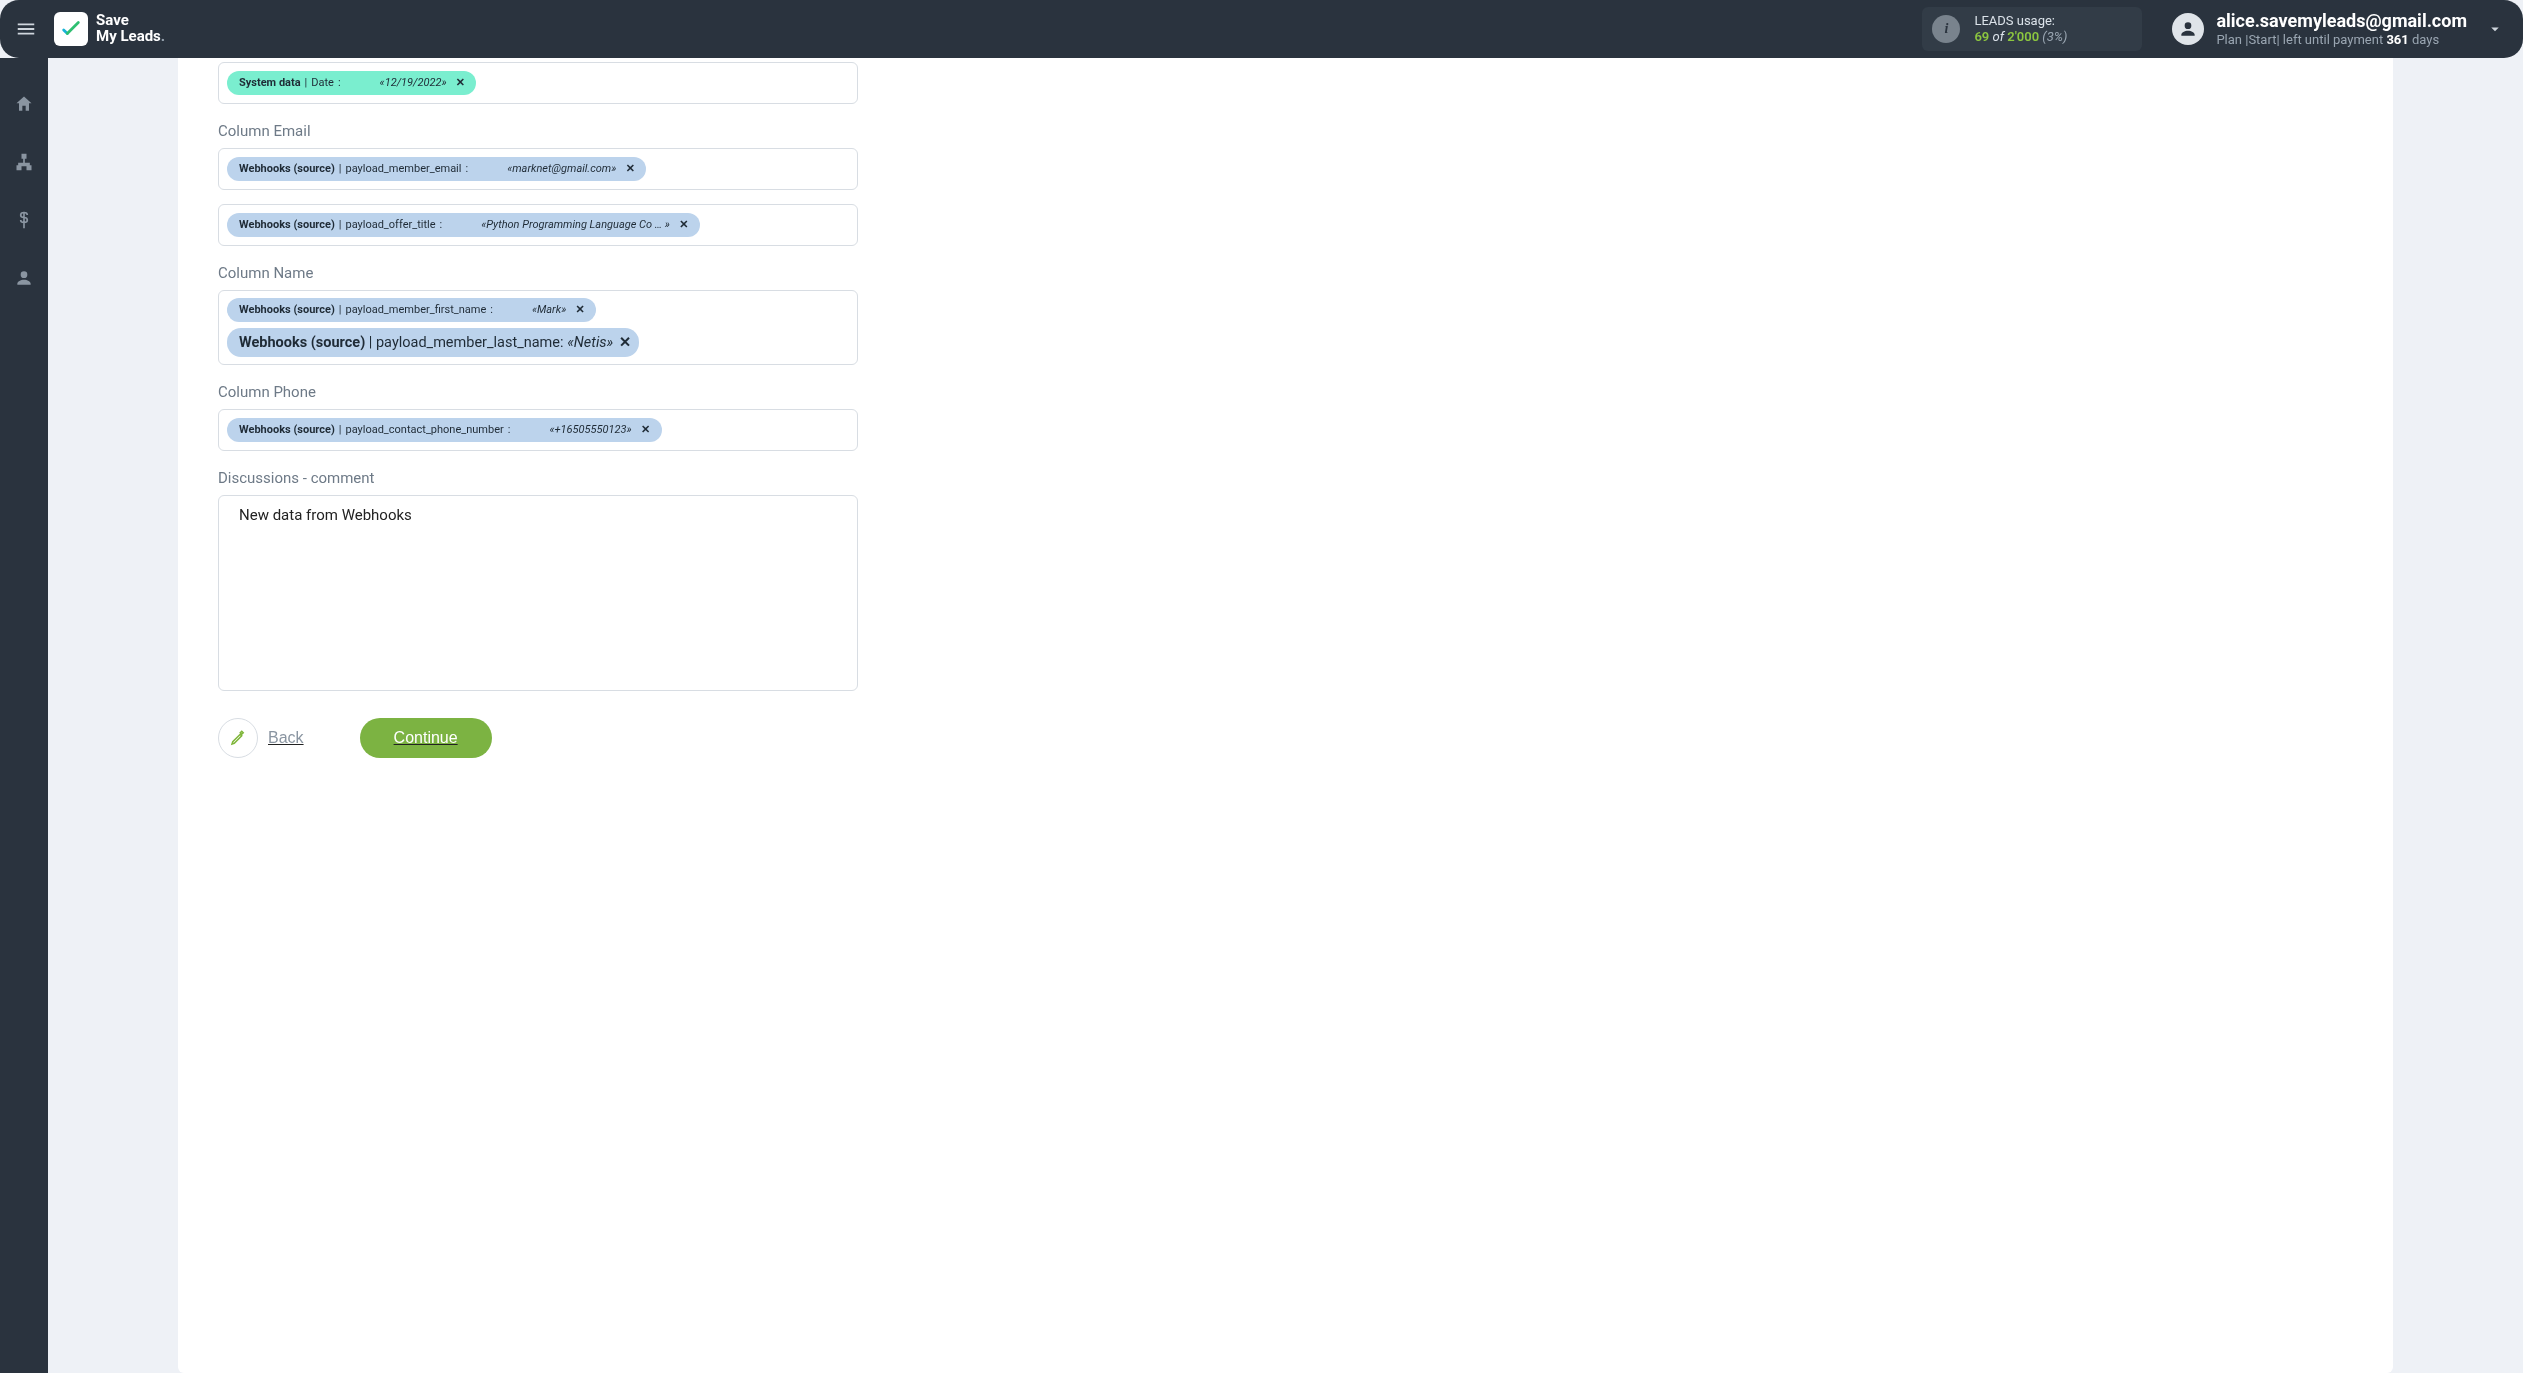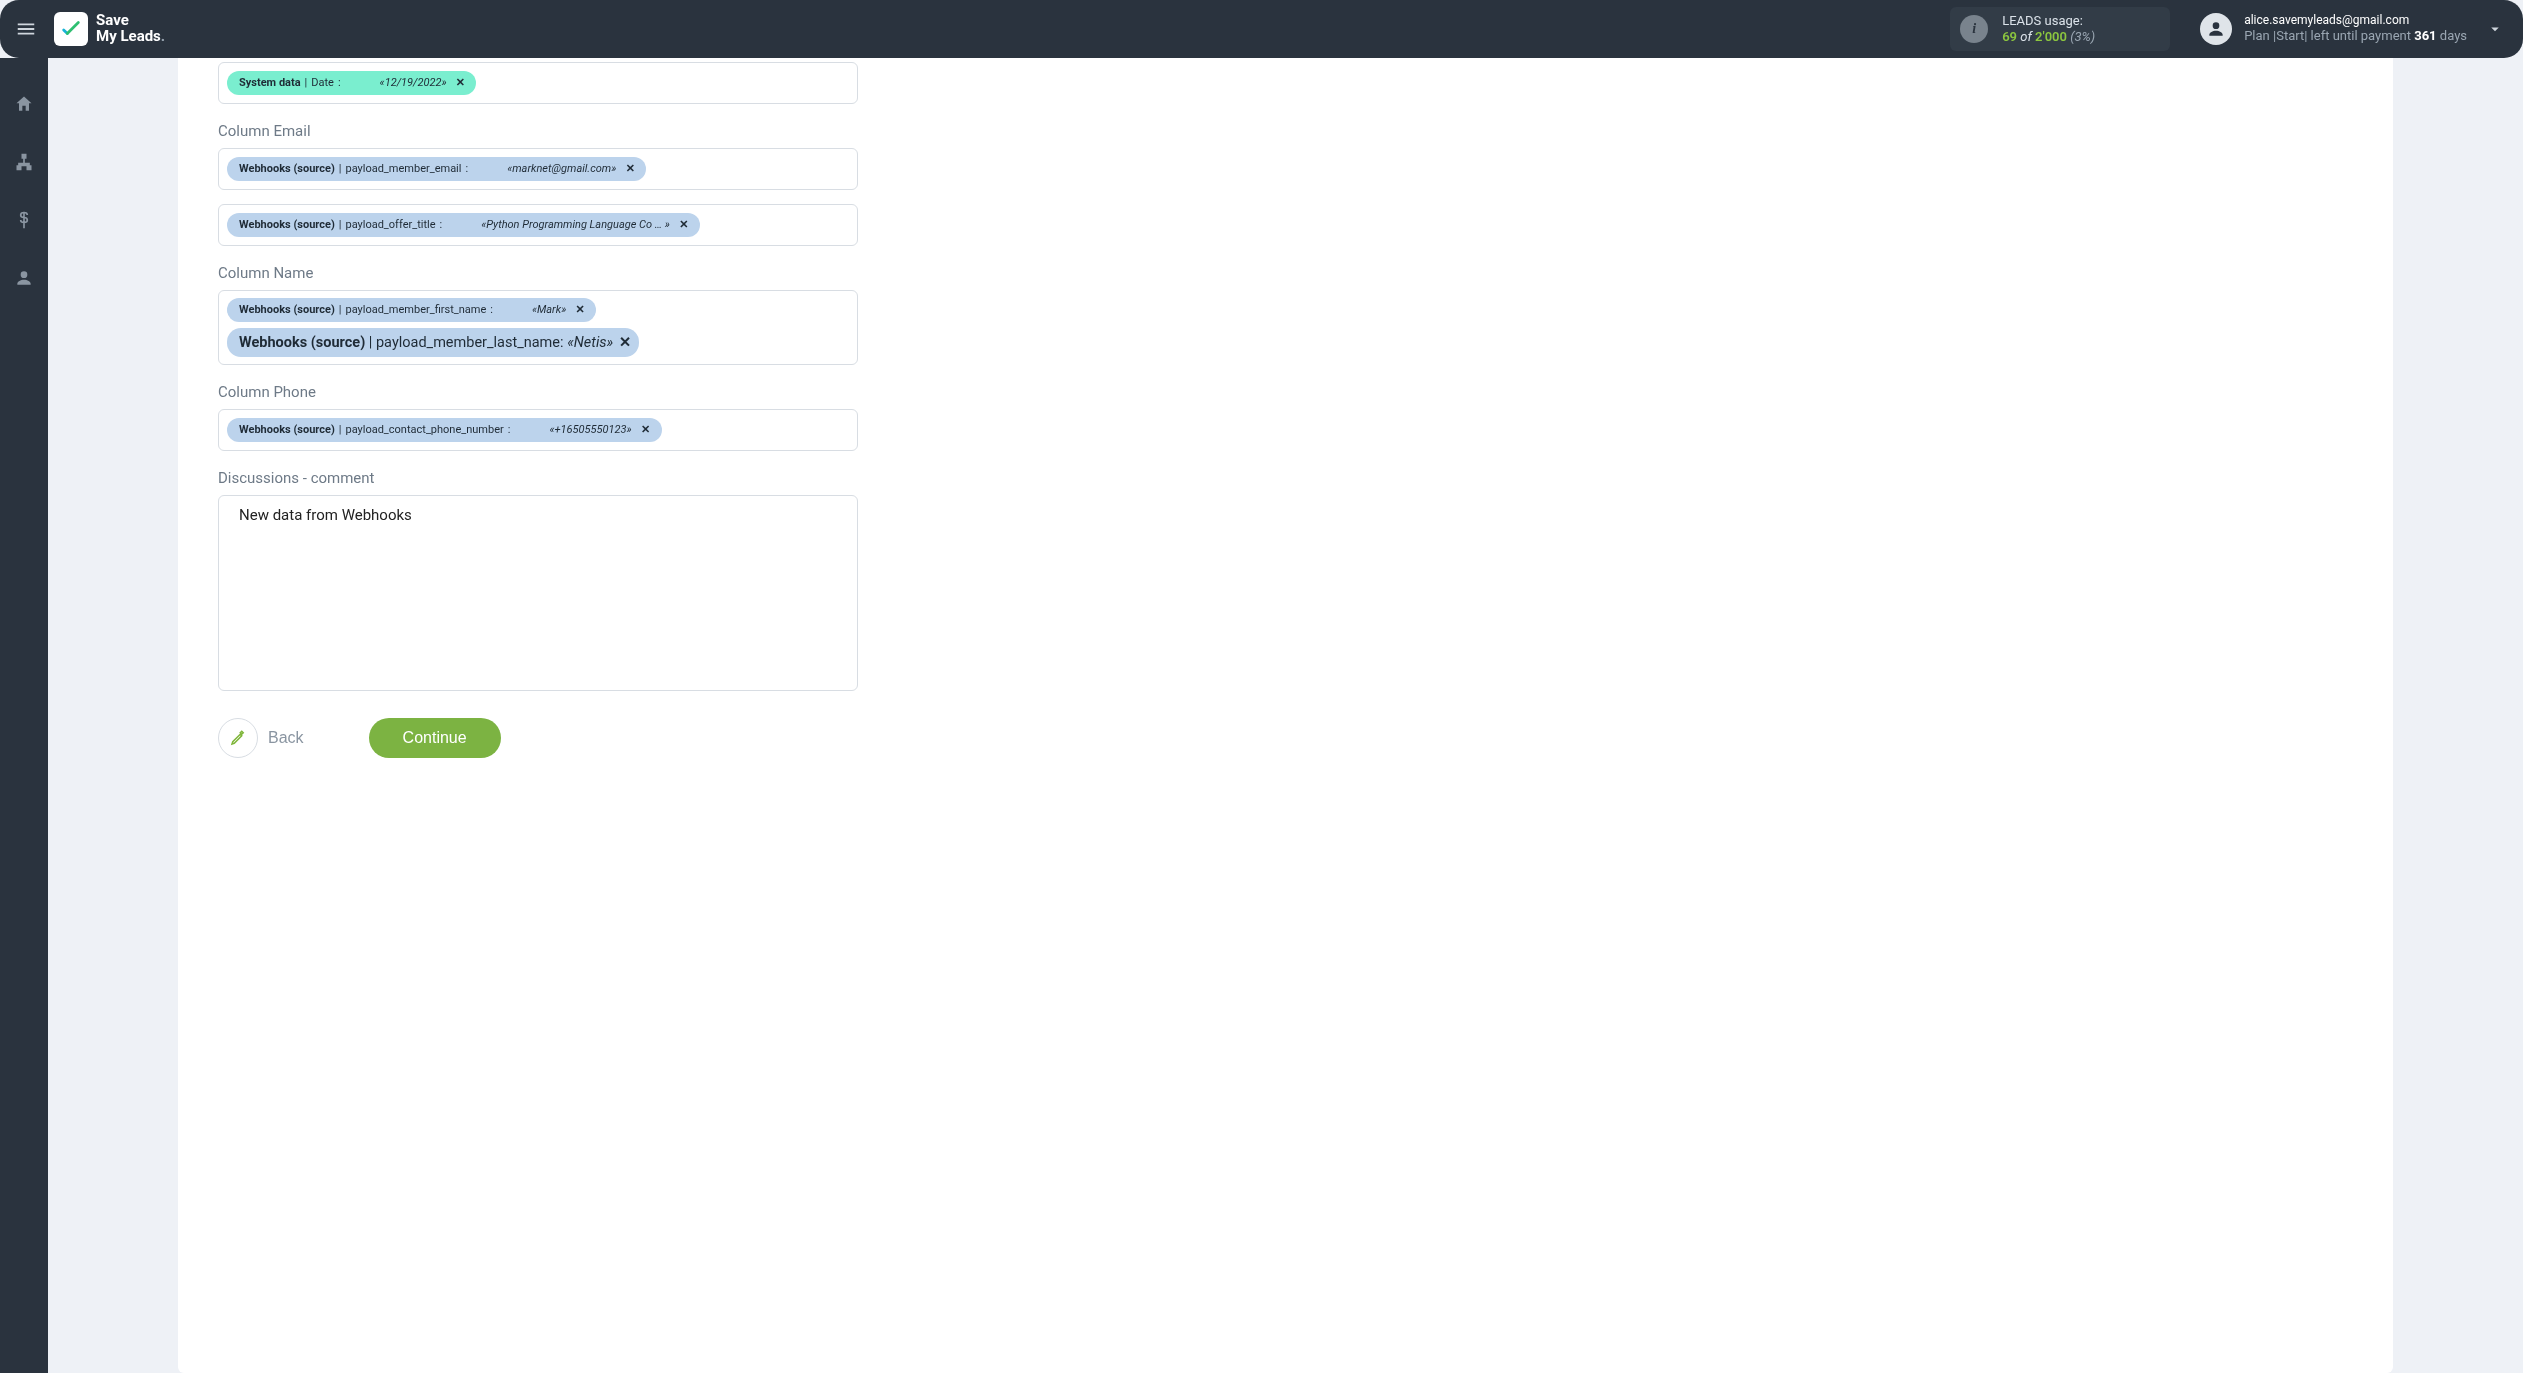--- a/index.html
+++ b/index.html
@@ -60,21 +60,21 @@
   .leads-text .used { color: #8cc63f; font-weight: 600; }
   .leads-text .pct { color: #9aa6b2; font-style: italic; }
 
   .user-box { display: flex; align-items: center; gap: 12px; margin-left: 20px; }
   .user-avatar {
     width: 32px; height: 32px; border-radius: 50%; background: #dfe4e9;
     display: flex; align-items: center; justify-content: center;
   }
   .user-avatar svg { width: 20px; height: 20px; fill: #2a333e; }
   .user-text { font-size: 13px; line-height: 1.25; }
-  .user-email { font-size: 12px; font-weight: 400; }
+  .user-email { font-size: 18px; font-weight: 700; }
   .user-plan { color: #9aa6b2; }
   .user-plan b { color: #fff; font-weight: 700; }
 
   .chevron-dd {
     margin-left: auto;
     width: 36px; height: 36px;
     display: flex; align-items: center; justify-content: center;
     cursor: pointer;
   }
   .chevron-dd svg { width: 18px; height: 18px; fill: #cfd6dd; }
@@ -161,22 +161,23 @@
     padding: 10px 20px;
     width: 640px;
     height: 196px;
     resize: none;
     font-family: inherit;
     font-size: 15px;
     color: #222;
   }
 
   .actions {
-    display: flex; align-items: center; gap: 11px;
+    display: flex; align-items: center; gap: 2px;
     margin-top: 24px;
+    text-decoration: underline;
   }
   .back-btn {
     display: flex; align-items: center; gap: 10px;
     background: transparent; border: none; cursor: pointer;
     color: #8a95a1; font-size: 16px;
   }
   .back-btn .circle {
     width: 40px; height: 40px; border-radius: 50%;
     border: 1px solid #d8dde3; background: #fff;
     display: flex; align-items: center; justify-content: center;

